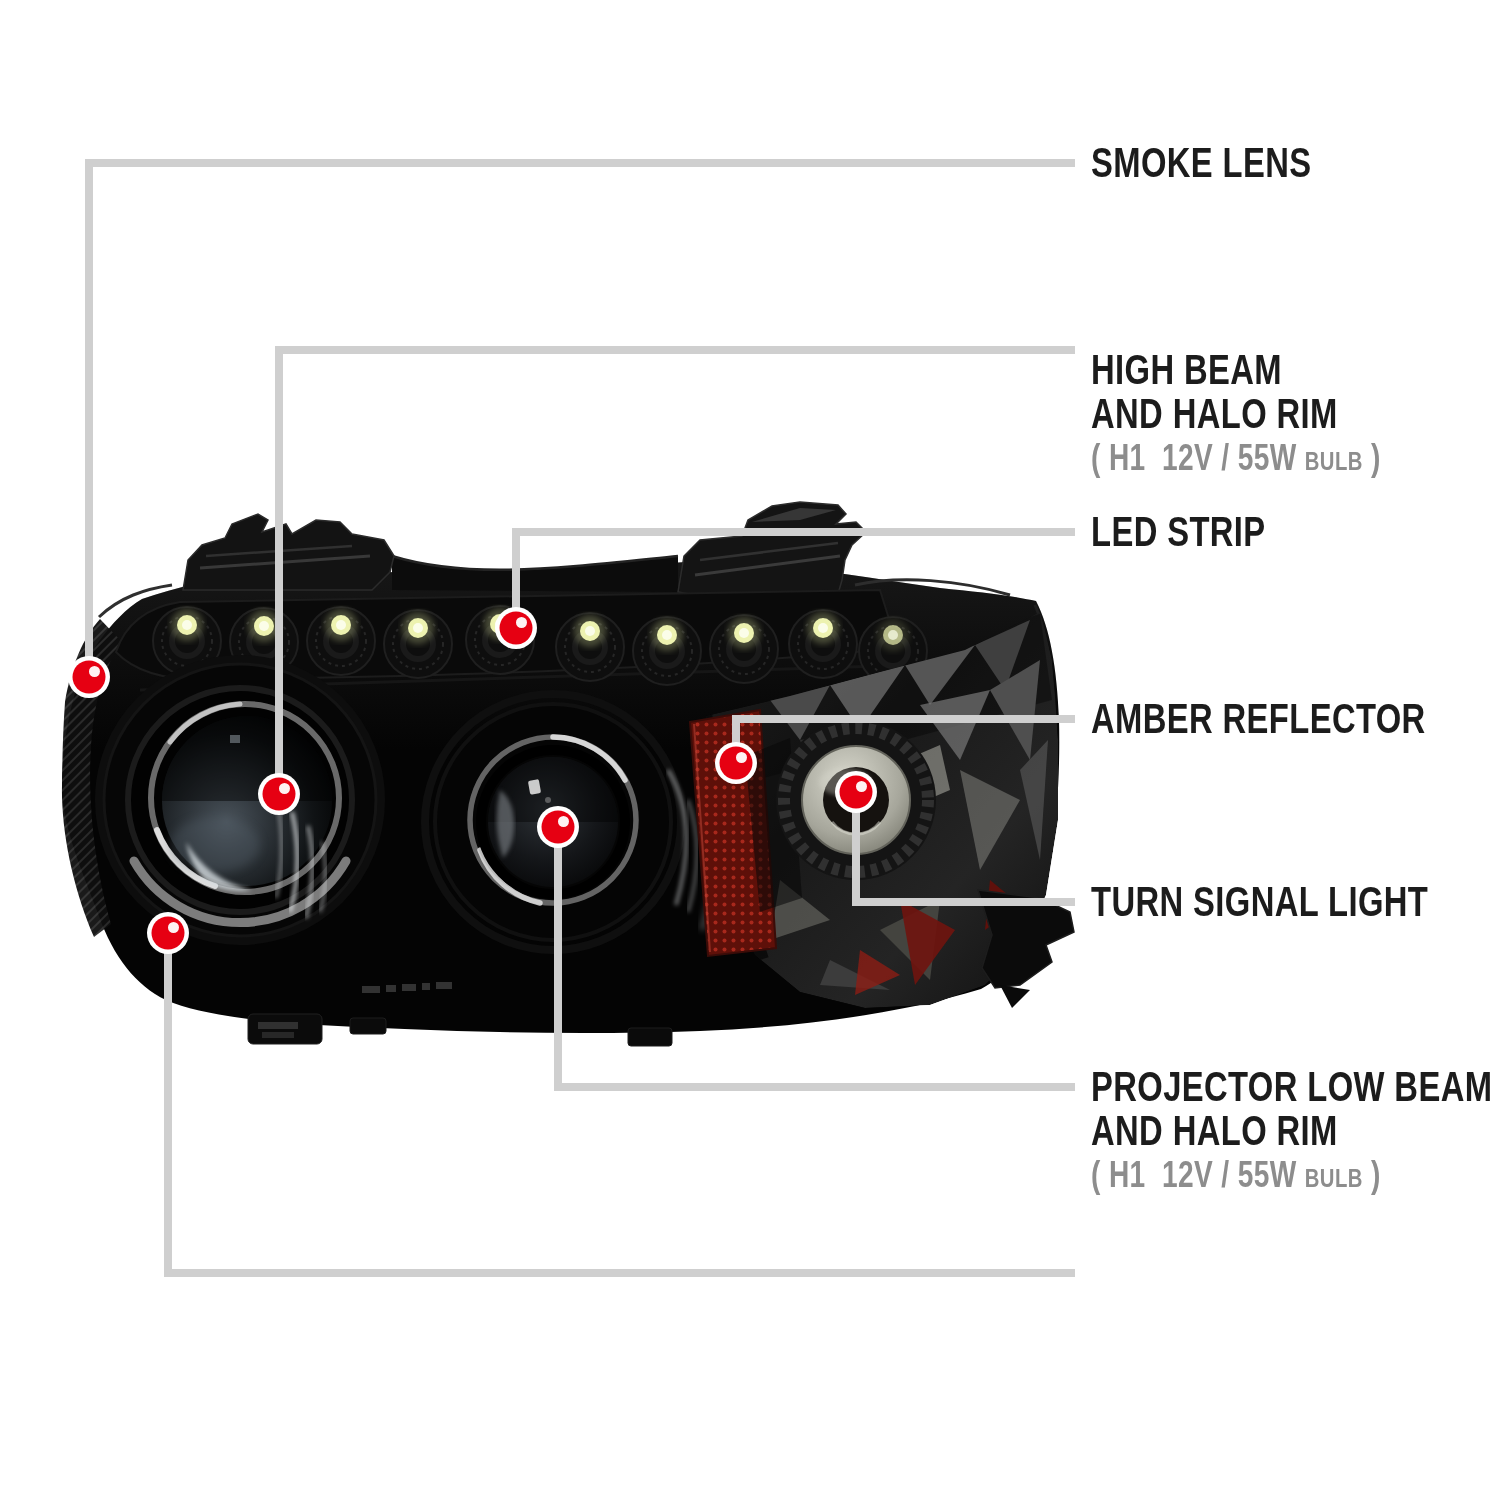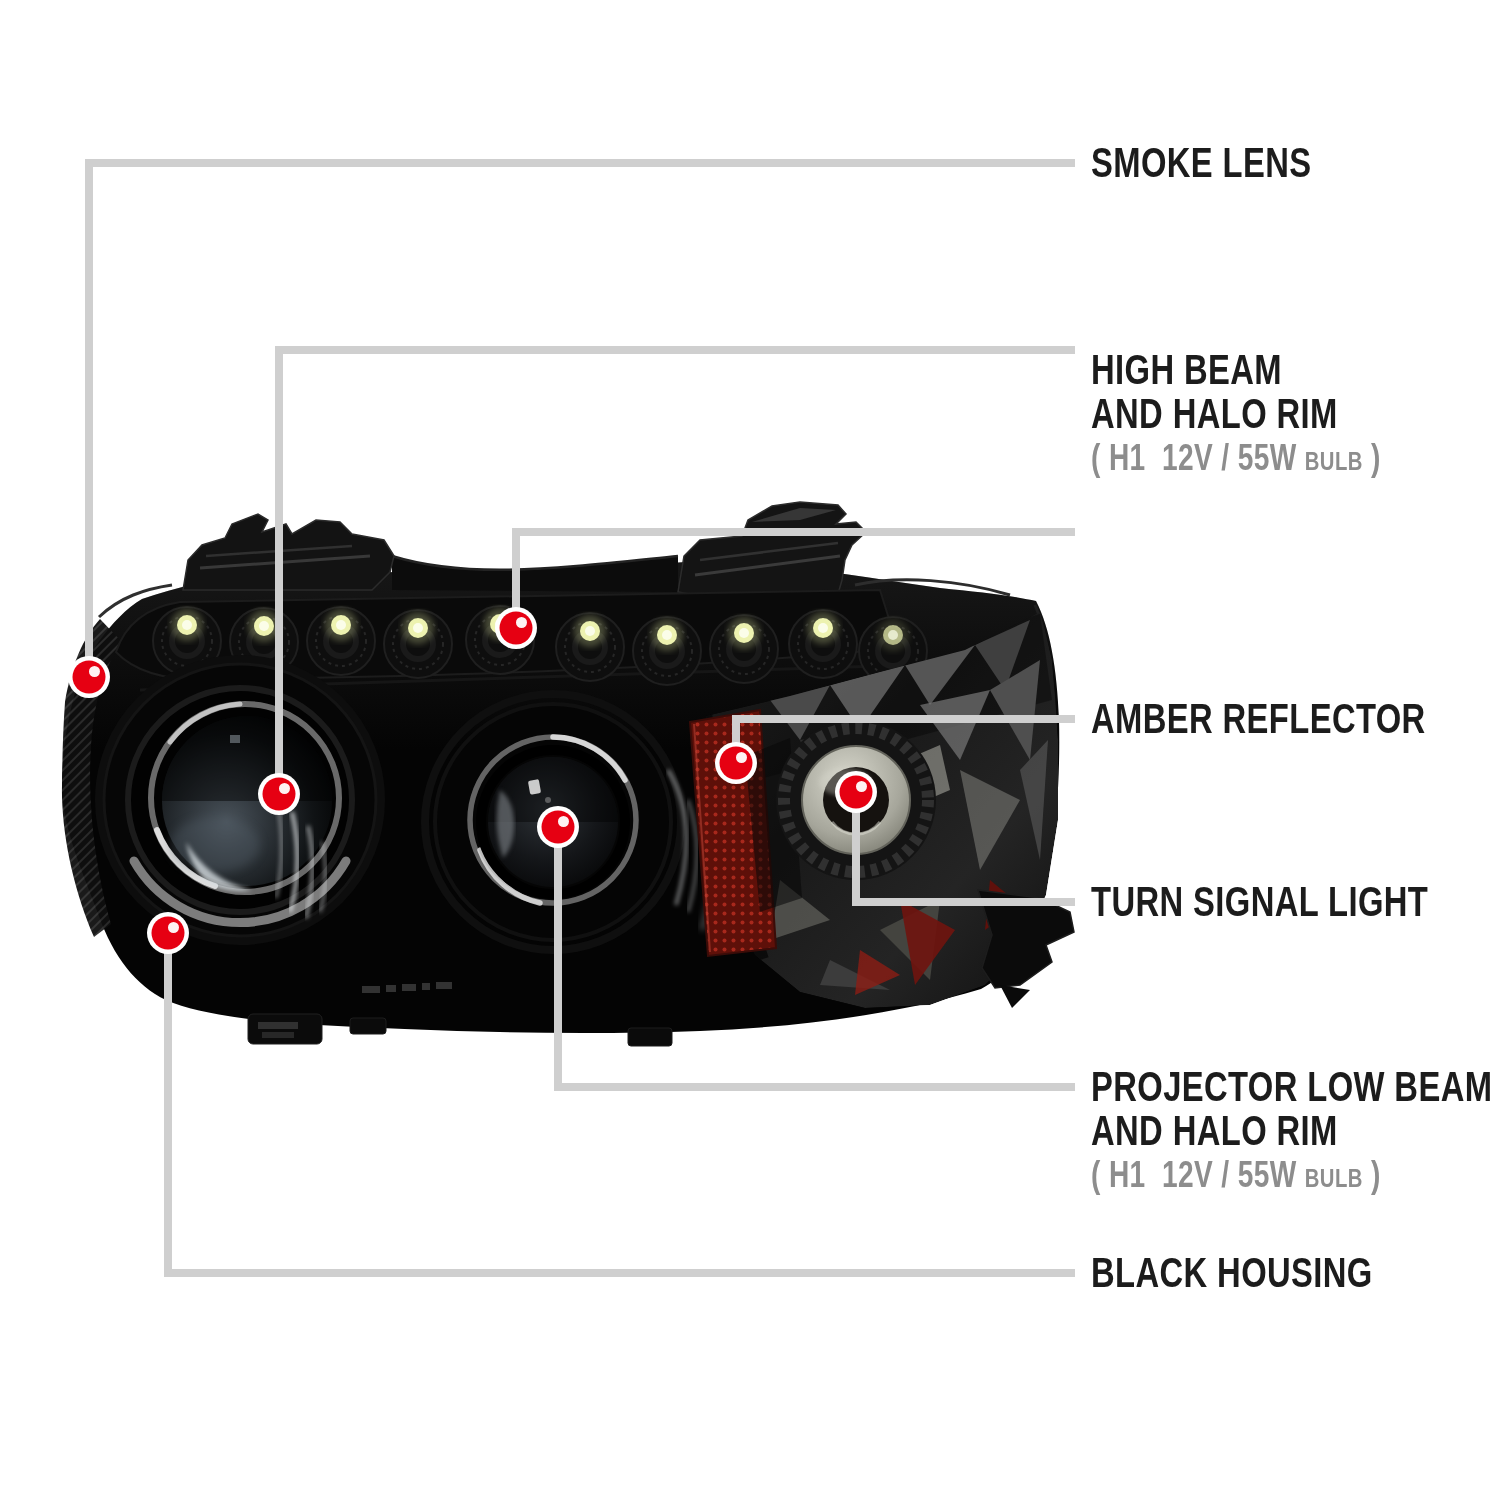--- a/index.html
+++ b/index.html
@@ -339,20 +339,25 @@
 </div>
 
 <div class="label" style="top:348px">
   <div class="cond">
     <div class="t">HIGH BEAM</div>
     <div class="t">AND HALO RIM</div>
     <div class="sub"><span>( H1  12V / 55W </span><span class="small">BULB</span><span> )</span></div>
   </div>
 </div>
 
+<div class="label" style="top:510px">
+  <div class="cond">
+    <div class="t">LED STRIP</div>
+  </div>
+</div>
 
 <div class="label" style="top:697px">
   <div class="cond">
     <div class="t">AMBER REFLECTOR</div>
   </div>
 </div>
 
 <div class="label" style="top:880px">
   <div class="cond">
     <div class="t">TURN SIGNAL LIGHT</div>
@@ -360,19 +365,14 @@
 </div>
 
 <div class="label" style="top:1065px">
   <div class="cond">
     <div class="t">PROJECTOR LOW BEAM</div>
     <div class="t">AND HALO RIM</div>
     <div class="sub"><span>( H1  12V / 55W </span><span class="small">BULB</span><span> )</span></div>
   </div>
 </div>
 
-<div class="label" style="top:1251px">
-  <div class="cond">
-    <div class="t">BLACK HOUSING</div>
-  </div>
-</div>
 
 </div>
 
 </body></html>

